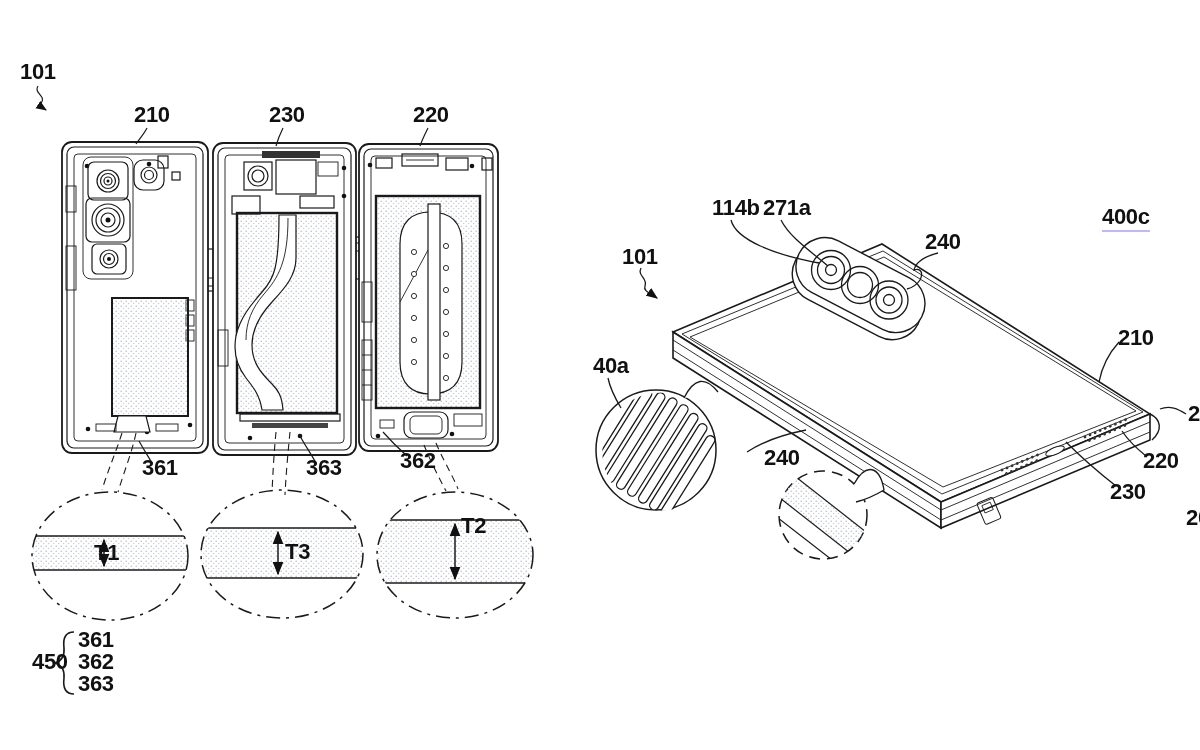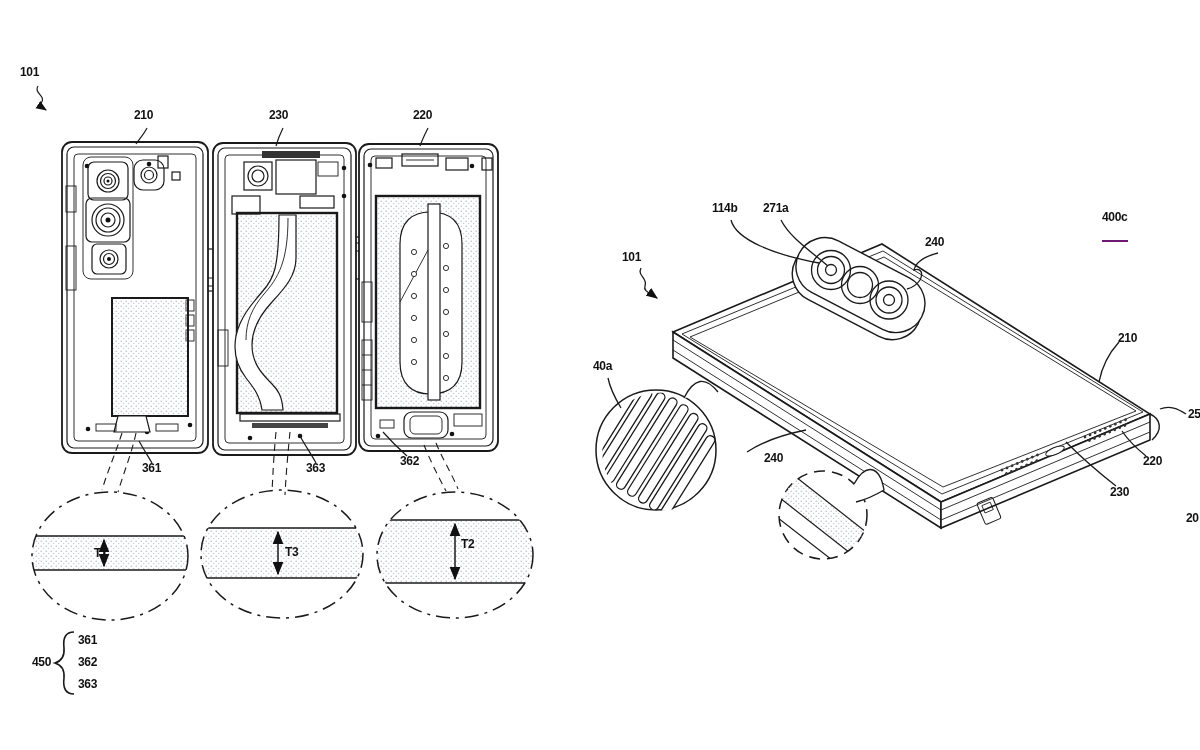--- a/index.html
+++ b/index.html
@@ -1,21 +1,21 @@
 <!DOCTYPE html>
 <html><head>
 <meta charset="utf-8">
 <style>
   html,body{margin:0;padding:0;background:#fff;}
   #stage{position:relative;width:1200px;height:750px;overflow:hidden;background:#fff;
          font-family:"Liberation Sans",sans-serif;}
   svg{position:absolute;left:0;top:0;}
-  .lbl{position:absolute;font-weight:bold;font-size:12px;line-height:18px;color:#111;
+  .lbl{position:absolute;font-weight:bold;font-size:22px;line-height:18px;color:#111;
        letter-spacing:-0.3px;white-space:nowrap;}
-  .underline{border-bottom:2px solid #701a75;padding-bottom:14px;}
+  .underline{border-bottom:2px solid #c4b5fd;padding-bottom:4px;}
 </style>
 </head>
 <body>
 
 <div id="stage">
 
 <svg width="1200" height="750" viewBox="0 0 1200 750">
   <defs>
     <pattern id="stip" width="5" height="5" patternUnits="userSpaceOnUse">
       <circle cx="1.2" cy="1.2" r="0.75" fill="#b4bac2"></circle>
@@ -334,21 +334,21 @@
 
 <div class="lbl" style="left:20px;top:63px">101</div>
 <div class="lbl" style="left:134px;top:106px">210</div>
 <div class="lbl" style="left:269px;top:106px">230</div>
 <div class="lbl" style="left:413px;top:106px">220</div>
 <div class="lbl" style="left:142px;top:459px">361</div>
 <div class="lbl" style="left:306px;top:459px">363</div>
 <div class="lbl" style="left:400px;top:452px">362</div>
 <div class="lbl" style="left:94px;top:544px">T1</div>
 <div class="lbl" style="left:285px;top:543px">T3</div>
-<div class="lbl" style="left:461px;top:535px">T2</div>
+<div class="lbl" style="left:461px;top:517px">T2</div>
 <div class="lbl" style="left:32px;top:653px">450</div>
 <div class="lbl" style="left:78px;top:631px">361</div>
 <div class="lbl" style="left:78px;top:653px">362</div>
 <div class="lbl" style="left:78px;top:675px">363</div>
 
 <div class="lbl" style="left:712px;top:199px">114b</div>
 <div class="lbl" style="left:763px;top:199px">271a</div>
 <div class="lbl" style="left:925px;top:233px">240</div>
 <div class="lbl underline" style="left:1102px;top:208px">400c</div>
 <div class="lbl" style="left:622px;top:248px">101</div>

